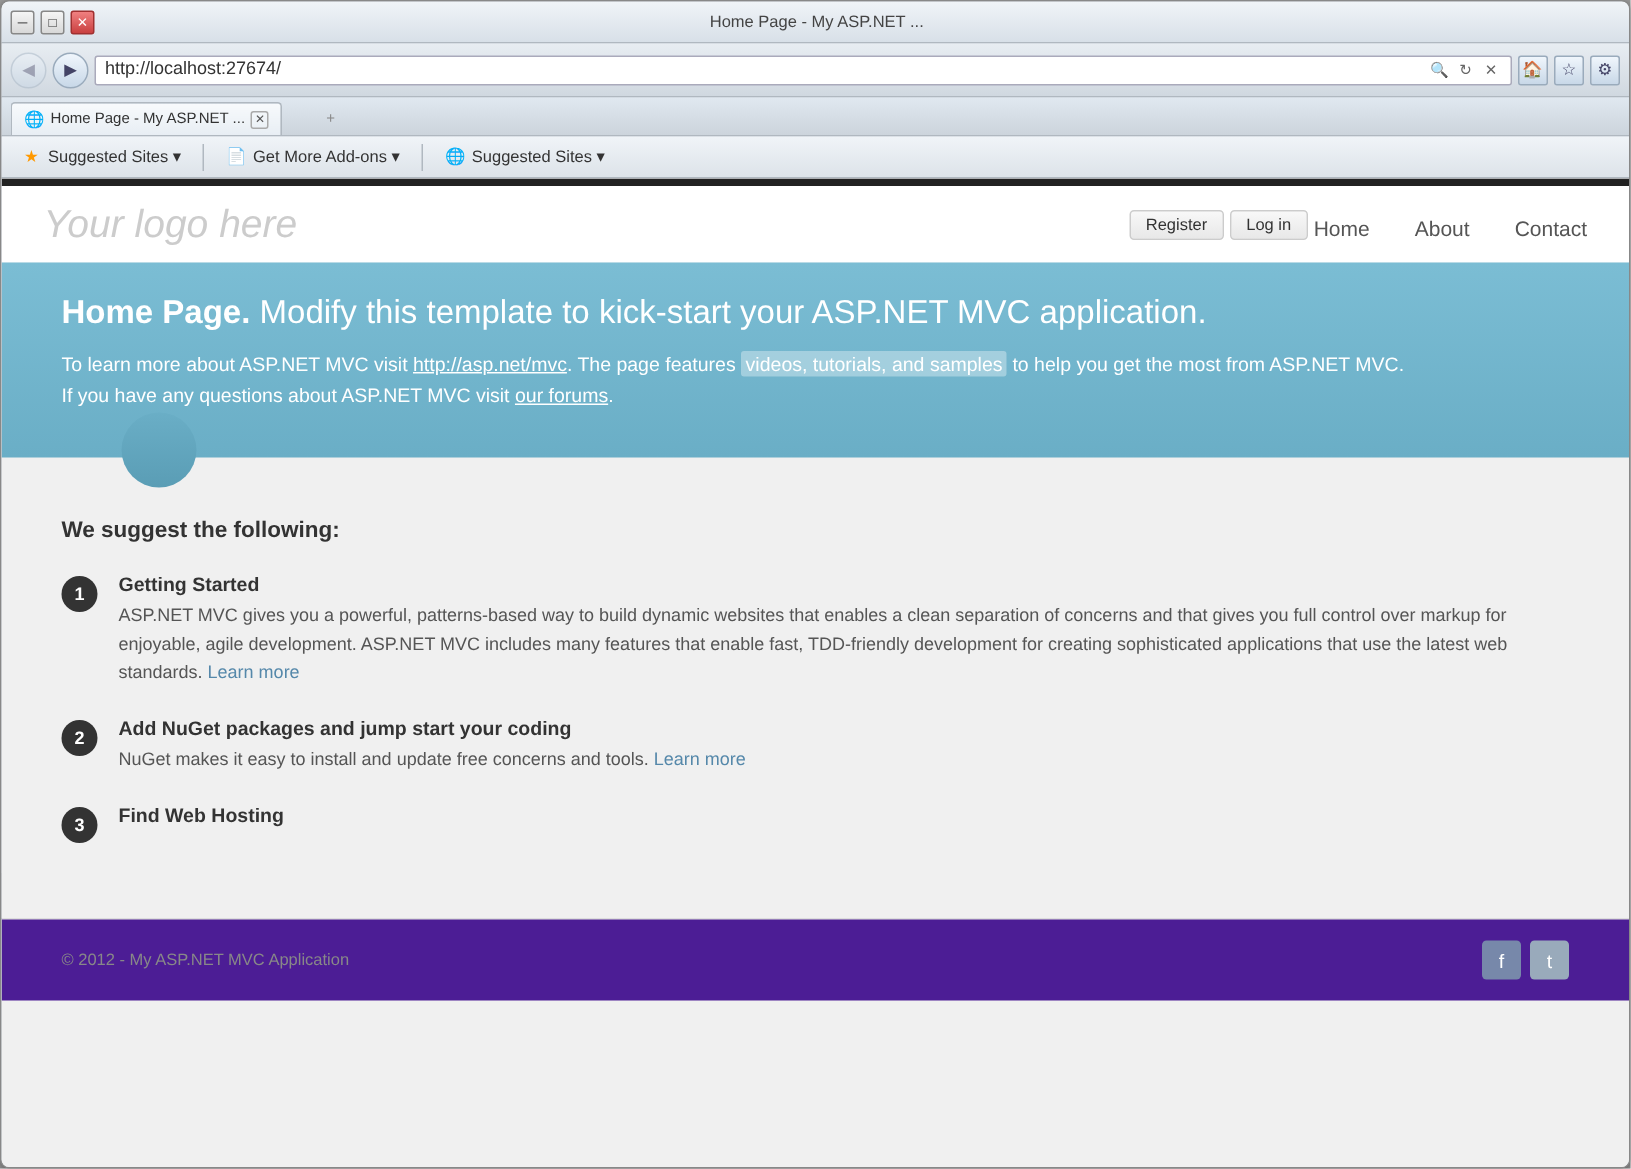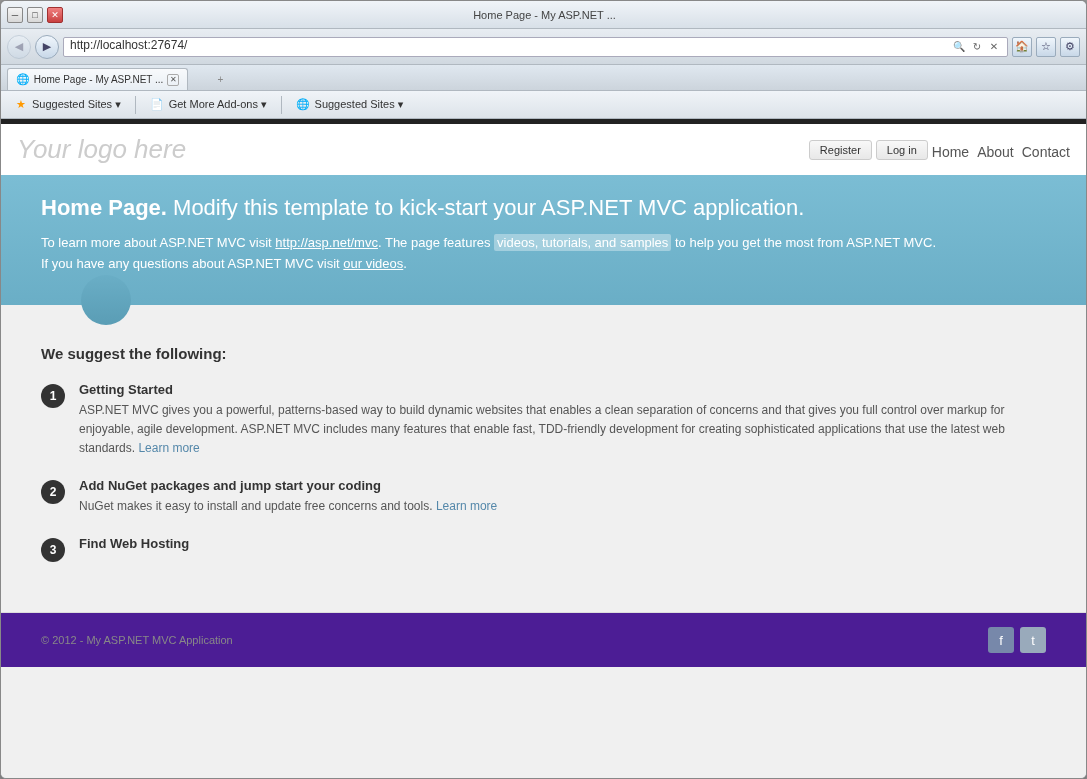--- a/index.html
+++ b/index.html
@@ -252,21 +252,21 @@
 
     
     .site-topband {
       height: 5px;
       background: #222;
     }
 
     
     .site-header {
       background: white;
-      padding: 10px 16px;
+      padding: 10px 28px;
       display: flex;
       align-items: center;
       justify-content: space-between;
     }
 
     .site-logo {
       font-size: 26px;
       color: #ccc;
       font-style: italic;
     }
@@ -288,21 +288,21 @@
       border: 1px solid #ccc;
       border-radius: 3px;
       background: linear-gradient(to bottom, #f8f8f8, #e8e8e8);
       font-size: 11px;
       cursor: pointer;
       color: #333;
     }
 
     .site-nav {
       display: flex;
-      gap: 8px;
+      gap: 30px;
     }
 
     .nav-link {
       font-size: 14px;
       color: #555;
       text-decoration: none;
       cursor: pointer;
     }
 
     
@@ -521,21 +521,21 @@
           <span class="nav-link">Contact</span>
         </div>
       </div>
     </div>
 
     <div class="hero-banner">
       <div class="hero-title">
         <span class="bold">Home Page.</span><span> Modify this template to kick-start your ASP.NET MVC application.</span>
       </div>
       <div class="hero-text">
-        <span>To learn more about ASP.NET MVC visit </span><a style="color:white;">http://asp.net/mvc</a><span>. The page features </span><span class="highlight">videos, tutorials, and samples</span><span> to help you get the most from ASP.NET MVC. If you have any questions about ASP.NET MVC visit </span><a style="color:white;">our videos</a><span>.</span>
+        <span>To learn more about ASP.NET MVC visit </span><a style="color:white;">http://asp.net/mvc</a><span>. The page features </span><span class="highlight">videos, tutorials, and samples</span><span> to help you get the most from ASP.NET MVC. If you have any questions about ASP.NET MVC visit </span><a style="color:white;">our forums</a><span>.</span>
       </div>
       <div class="hero-bubble"></div>
     </div>
 
     <div class="content-area">
       <div class="suggest-title">We suggest the following:</div>
 
       <div class="step-list">
 
         <div class="step-item">

